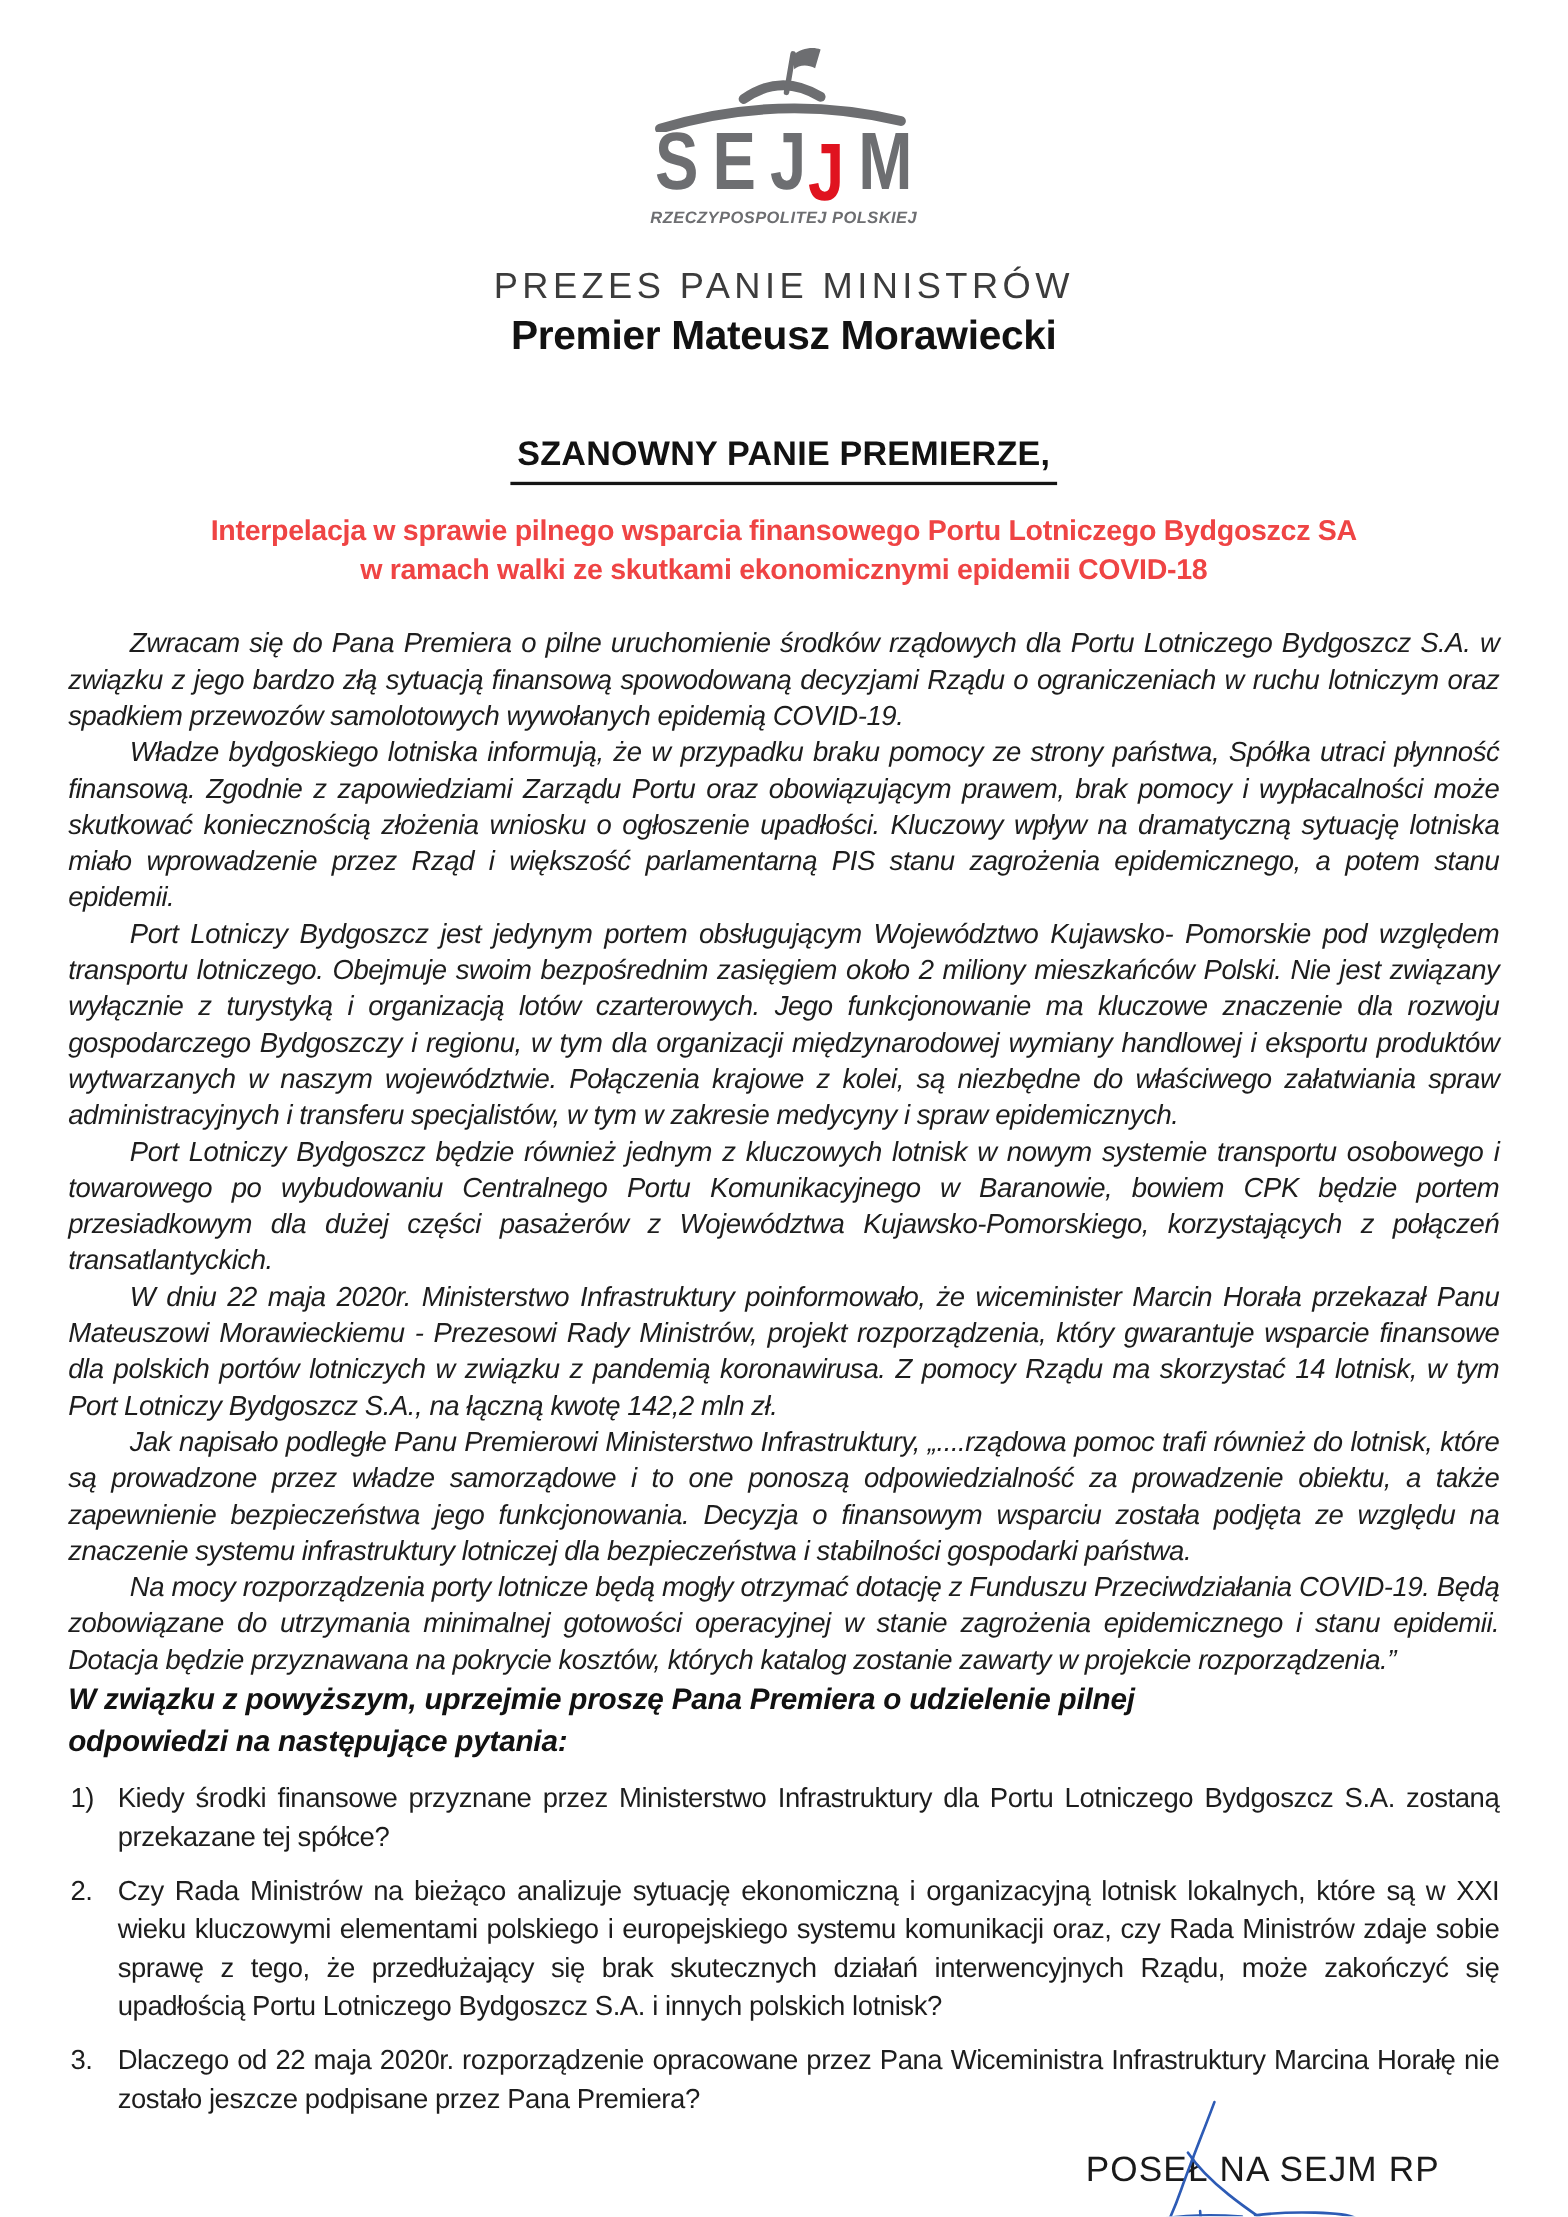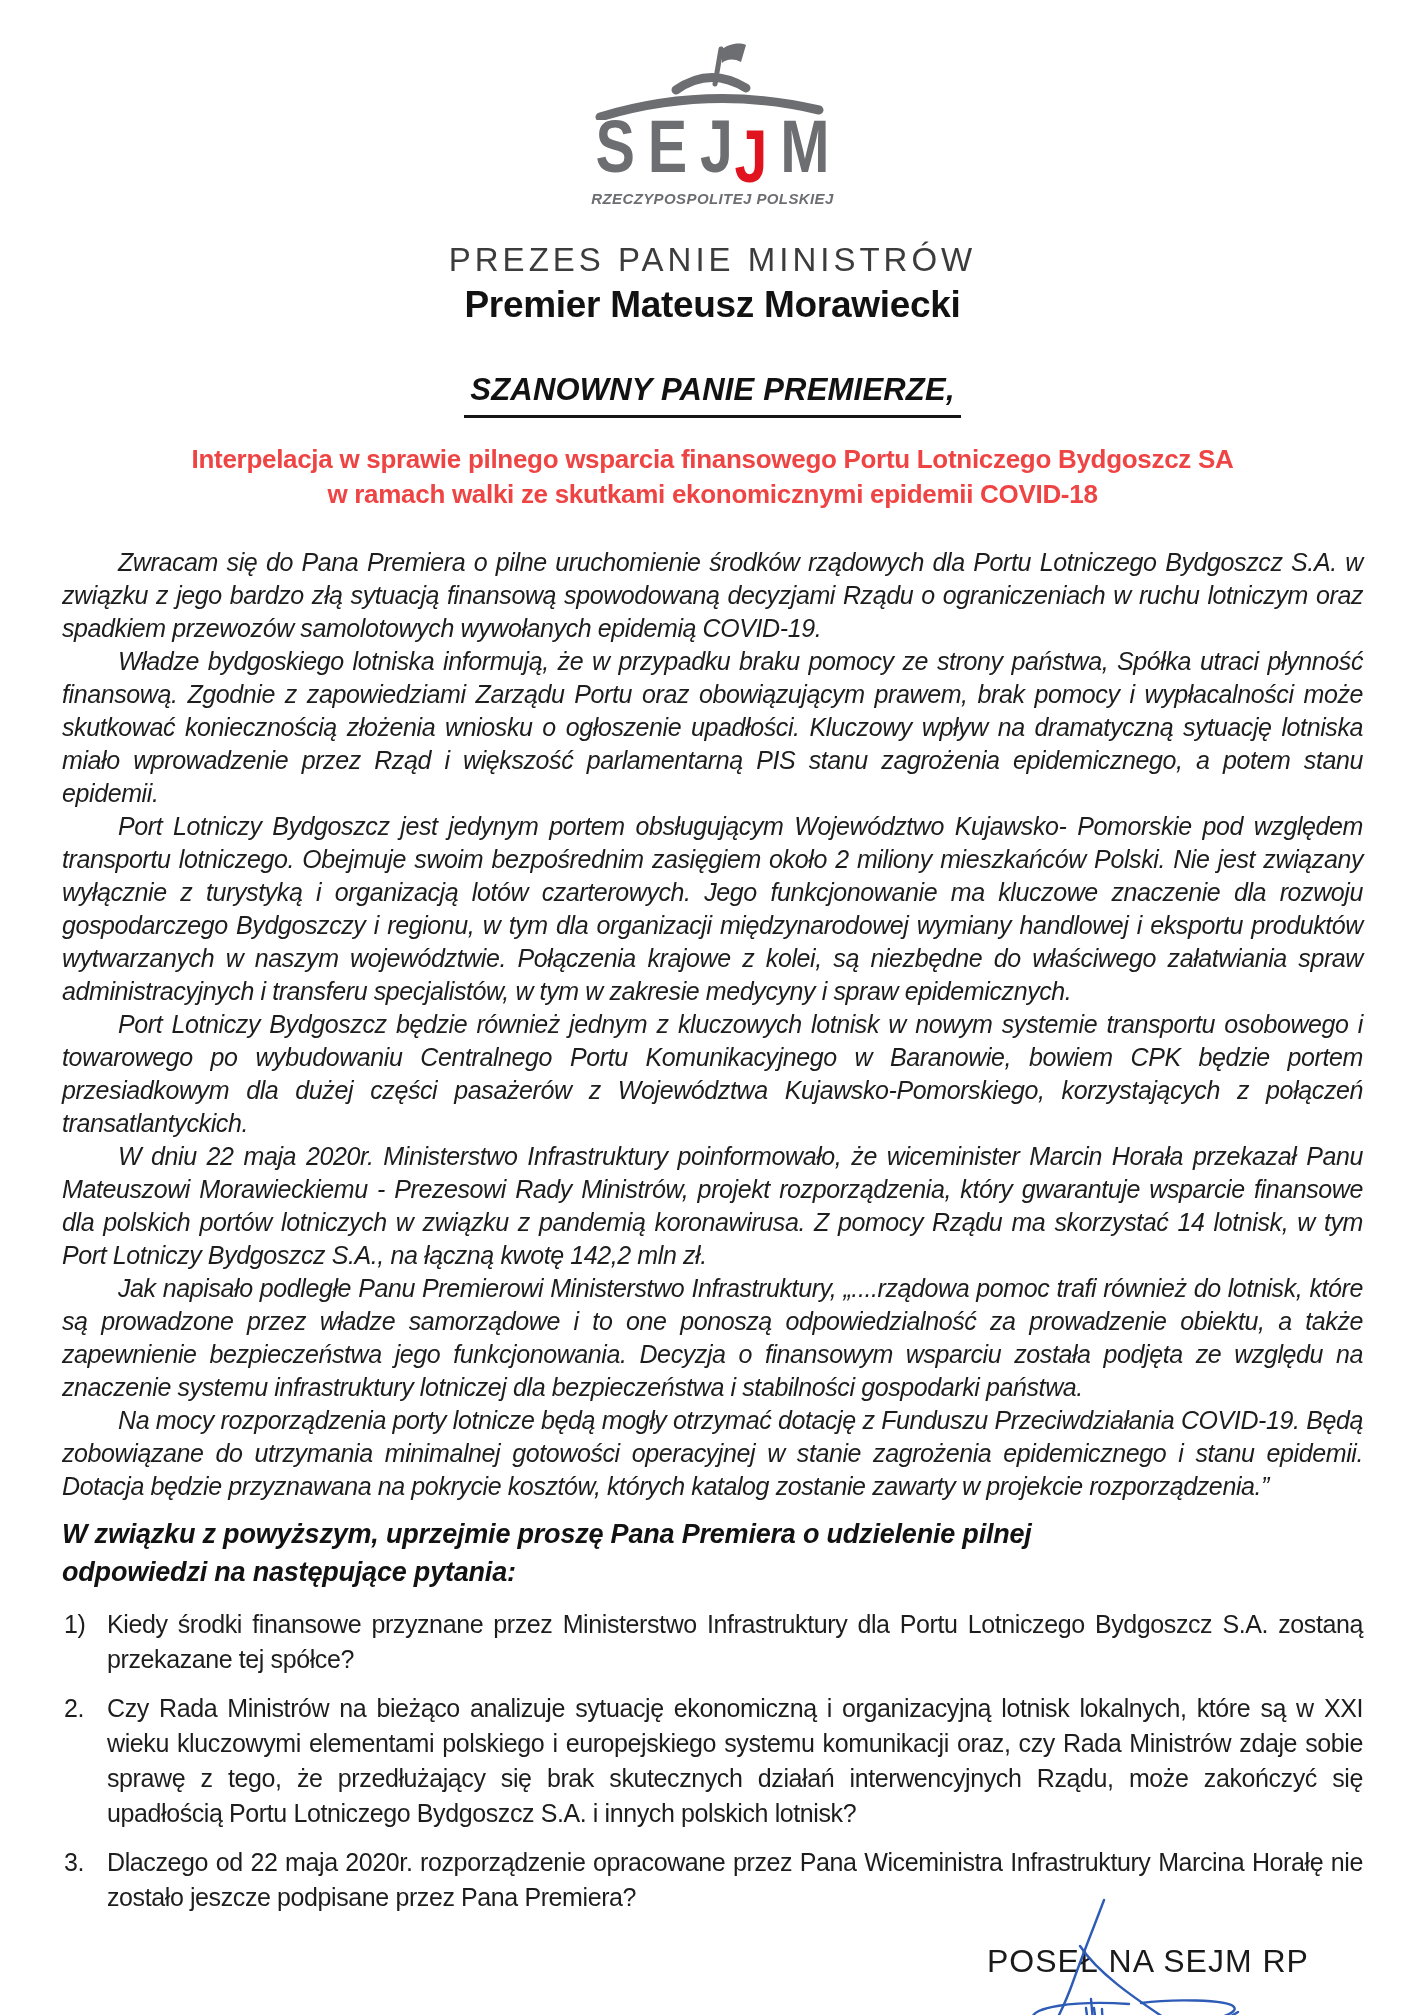--- a/index.html
+++ b/index.html
@@ -47,21 +47,21 @@
     margin-top:34px;text-align:center;
     font-size:33px;font-weight:normal;letter-spacing:4px;
     color:#3c3c3c;white-space:nowrap;
   }
   .premier{
     margin-top:5px;text-align:center;
     font-size:37px;font-weight:bold;color:#121212;
     letter-spacing:-0.3px;
   }
   
-  .salutation{margin-top:46px;text-align:center;font-style:italic;}
+  .salutation{margin-top:69px;text-align:center;}
   .salutation span{
     display:inline-block;
     font-size:31px;font-weight:bold;letter-spacing:0.2px;
     border-bottom:3px solid #151515;
     padding:0 6px 7px 6px;color:#121212;
   }
   
   .subject{
     margin-top:24px;text-align:center;
     font-size:26px;font-weight:bold;line-height:35px;
@@ -69,21 +69,21 @@
   }
   
   .body-text{margin-top:34px;font-style:italic;}
   .body-text p{
     margin:0;
     font-size:25px;line-height:33px;letter-spacing:-0.4px;
     text-align:justify;text-indent:56px;color:var(--text);
   }
   
   .closing{
-    margin-top:12px;
+    margin-top:0;
     font-size:27px;font-weight:bold;font-style:italic;
     line-height:38px;letter-spacing:-0.2px;color:#121212;
   }
   
   .questions{margin-top:16px;}
   .q-item{
     position:relative;
     padding-left:45px;margin-bottom:14px;
     font-size:25px;line-height:35px;letter-spacing:-0.4px;
     text-align:justify;color:var(--text);

